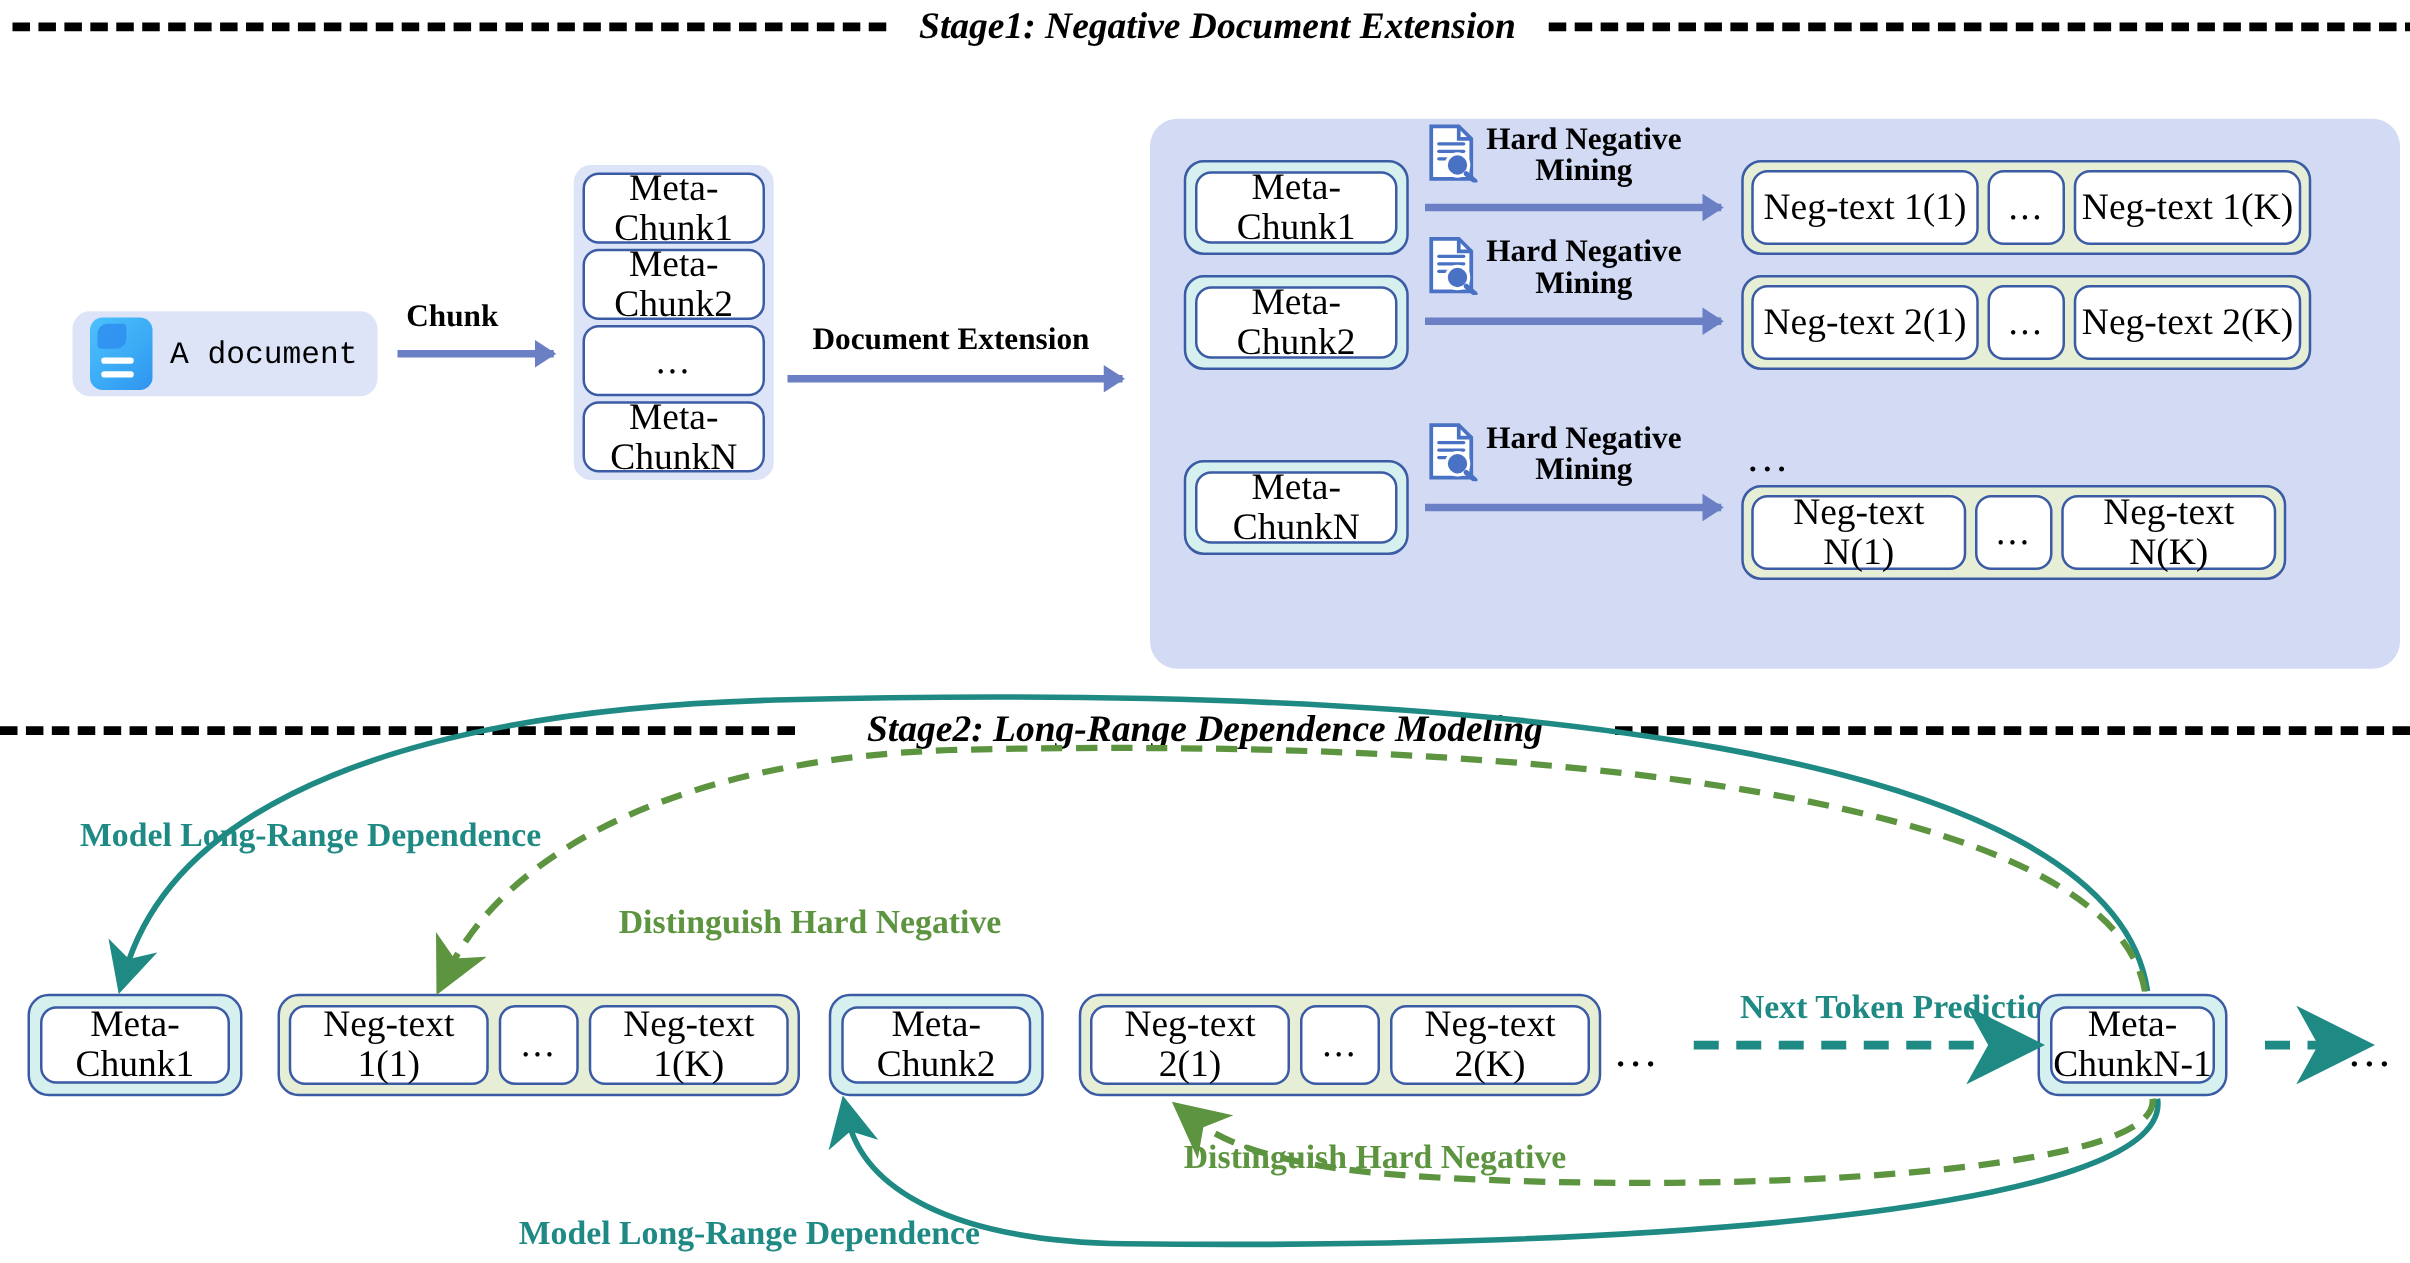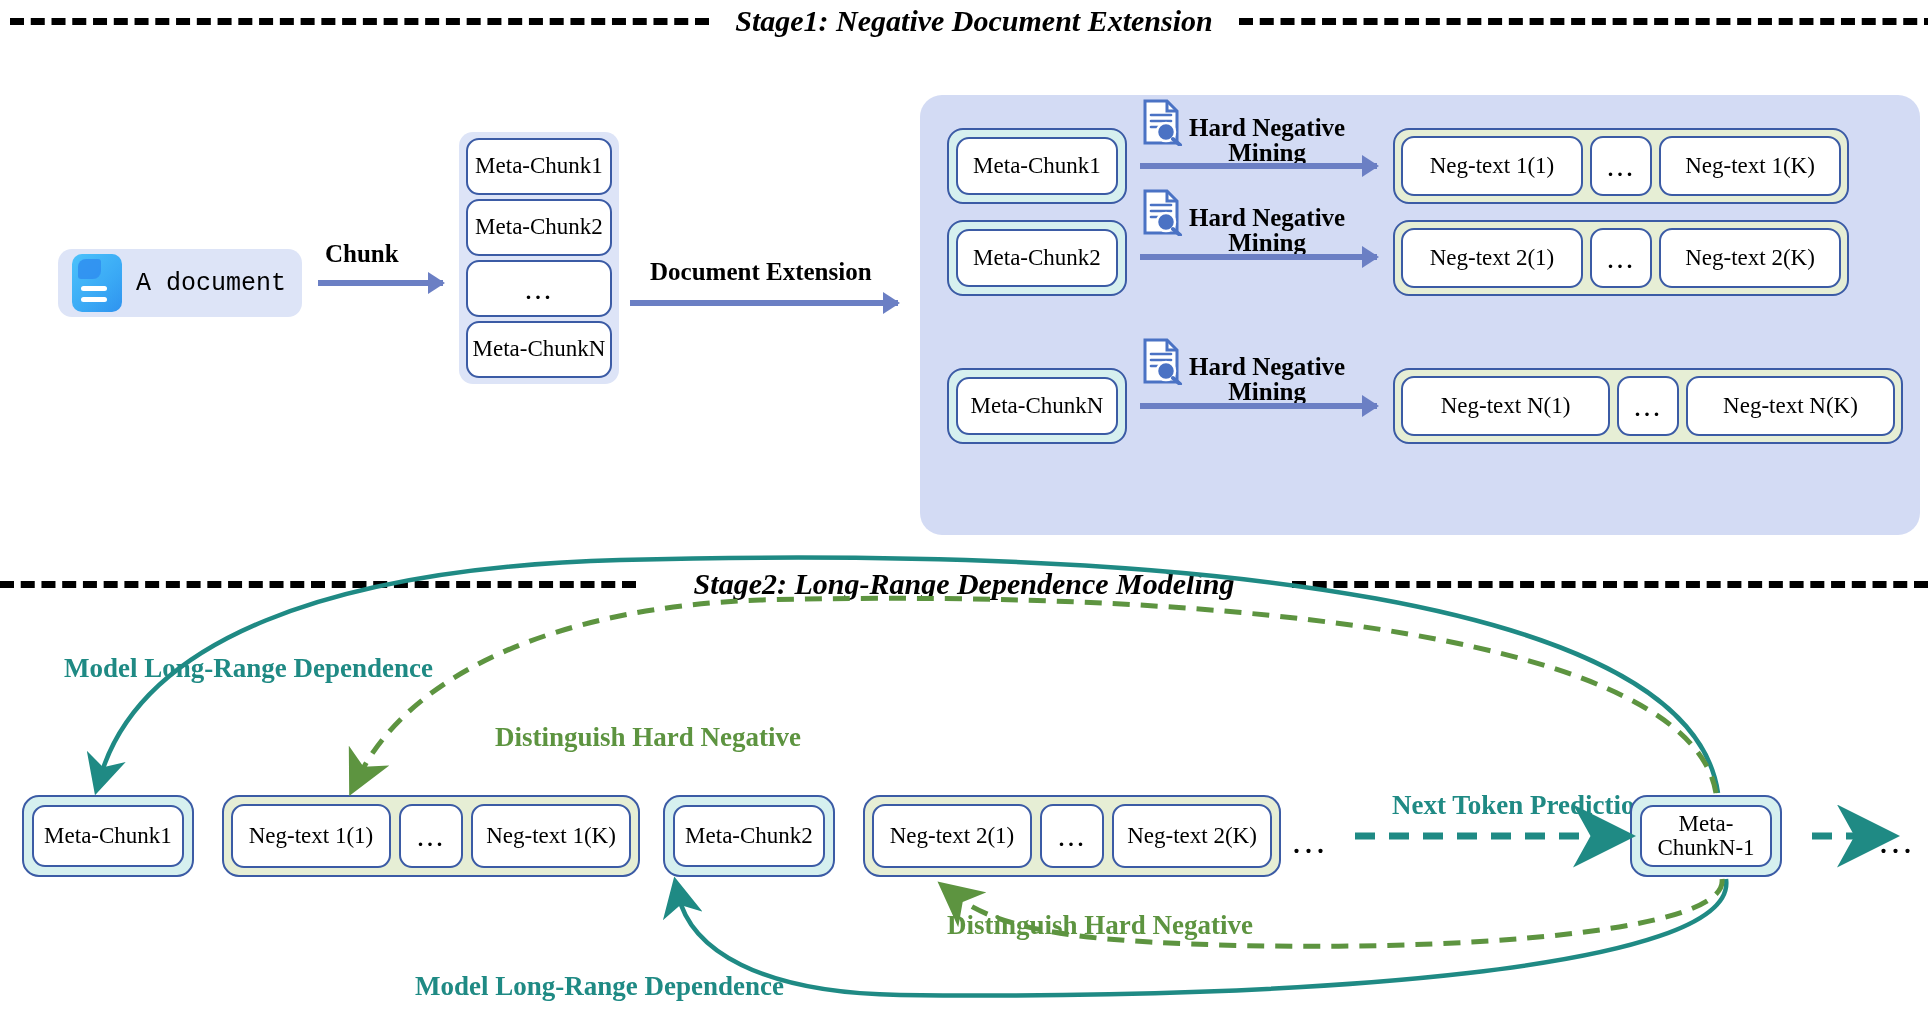--- a/index.html
+++ b/index.html
@@ -10,21 +10,21 @@
   .stage-bar{position:absolute;left:0;width:1928px;display:flex;align-items:center;gap:0;}
   .dash-line{flex:1 1 auto;height:0;border-top:7px dashed #000;}
   .stage-title{flex:0 0 auto;padding:0 26px;font-style:italic;font-weight:700;
                font-size:30px;color:#000;white-space:nowrap;
                font-family:"Liberation Serif","DejaVu Serif",serif;}
 
   
   .chunk-box{
     background:#ffffff;border:2.5px solid #3b5ba5;border-radius:13px;
     display:flex;align-items:center;justify-content:center;text-align:center;
-    font-size:23px;line-height:1.06;color:#000;box-sizing:border-box;}
+    font-size:30px;line-height:1.06;color:#000;box-sizing:border-box;}
   .dots-box{font-size:30px;letter-spacing:2px;}
 
   
   #chunk-column{position:absolute;left:459px;top:132px;width:160px;height:252px;
     background:#dde4f7;border-radius:14px;padding:6px 7px;box-sizing:border-box;
     display:flex;flex-direction:column;justify-content:space-between;}
   #chunk-column .chunk-box{height:57px;width:100%;}
 
   
   #a-document{position:absolute;left:58px;top:249px;width:244px;height:68px;
@@ -59,21 +59,21 @@
 
   .neg-wrap{position:absolute;background:#e6eed5;border:2.5px solid #3b5ba5;border-radius:16px;
      padding:6px;box-sizing:border-box;display:flex;gap:7px;align-items:stretch;}
   .neg-wrap .chunk-box{height:100%;}
   .neg-wrap .n-main{flex:1 1 0;}
   .neg-wrap .n-dots{flex:0 0 62px;}
 
   .mining-lbl{position:absolute;display:flex;align-items:flex-start;gap:5px;}
   .mine-icon{width:44px;height:48px;flex:0 0 auto;position:relative;}
   .mining-text{font-weight:700;font-size:25px;line-height:1.0;color:#000;text-align:center;
-    white-space:nowrap;padding-top:1px;margin-top:16px;}
+    white-space:nowrap;padding-top:1px;}
 
   .panel-dots{position:absolute;font-size:34px;letter-spacing:3px;color:#000;}
 
   
   .s2-mc{position:absolute;background:#d6f0ef;border:2.5px solid #3b5ba5;border-radius:17px;
      padding:8px;box-sizing:border-box;}
   .s2-mc .chunk-box{width:100%;height:100%;}
   .s2-neg{position:absolute;background:#e6eed5;border:2.5px solid #3b5ba5;border-radius:17px;
      padding:7px;box-sizing:border-box;display:flex;gap:8px;}
   .s2-neg .chunk-box{height:100%;}
@@ -198,21 +198,21 @@
       <circle cx="26" cy="34" r="9" fill="#4a72c4"></circle>
       <circle cx="26" cy="34" r="9" fill="none" stroke="#ffffff" stroke-width="2.5"></circle>
       <line x1="33" y1="41" x2="40" y2="47" stroke="#4a72c4" stroke-width="4" stroke-linecap="round"></line>
     </svg>
   </span>
   <span class="mining-text">
     <span>Hard Negative</span><br><span>Mining</span>
   </span>
 </div>
 <div class="barrow" style="left:1140px;top:403px;width:237px;"></div>
-<div class="neg-wrap" style="left:1393px;top:368px;width:510px;height:76px;">
+<div class="neg-wrap" style="left:1393px;top:388px;width:436px;height:76px;">
   <div class="chunk-box n-main">Neg-text N(1)</div>
   <div class="chunk-box n-dots dots-box">...</div>
   <div class="chunk-box n-main">Neg-text N(K)</div>
 </div>
 
 <div class="stage-bar" style="top:567px;gap:32px;">
   <div class="dash-line"></div>
   <div class="stage-title">Stage2: Long-Range Dependence Modeling</div>
   <div class="dash-line"></div>
 </div>

